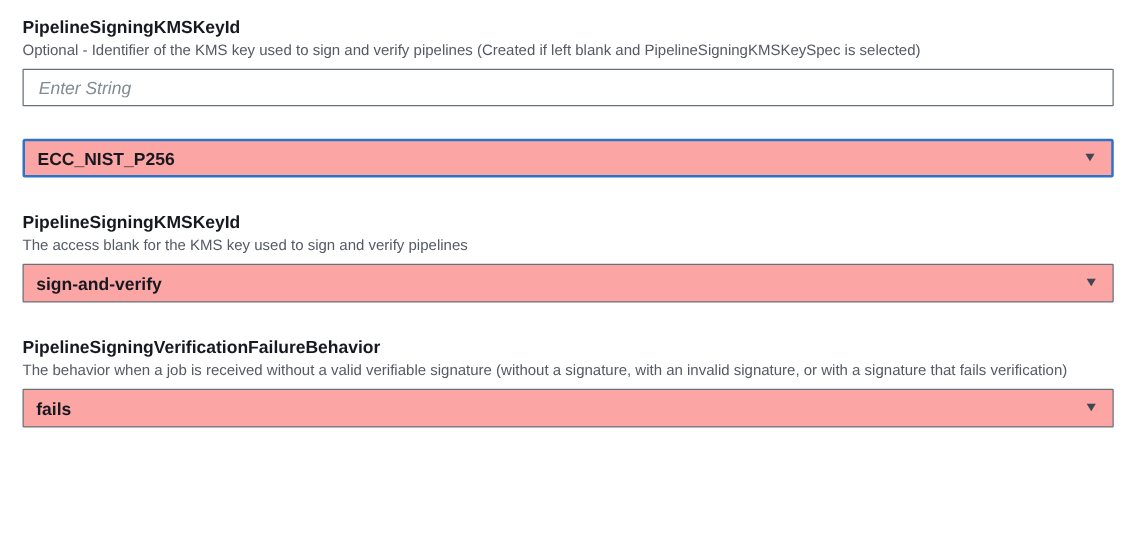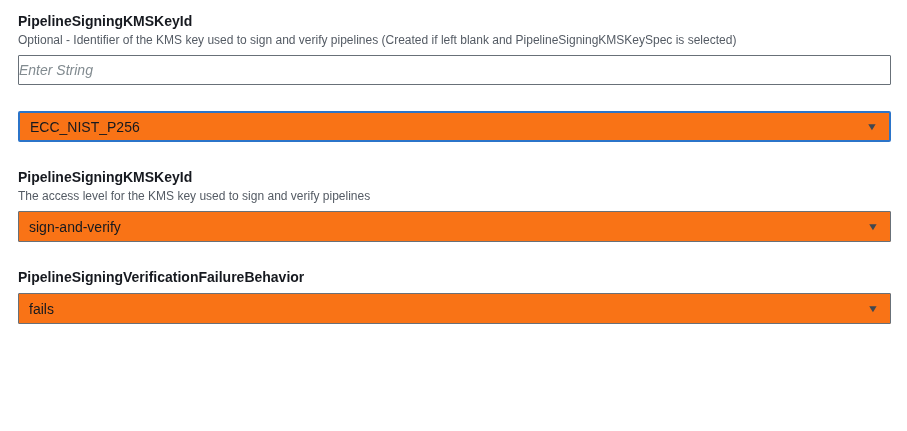--- a/index.html
+++ b/index.html
@@ -38,43 +38,44 @@
     margin-top: 2px;
   }
   .text-input {
     display: block;
     width: 100%;
     height: 30px;
     margin-top: 7px;
     border: 1px solid #687078;
     border-radius: 1px;
     background: #ffffff;
-    padding: 0 0;
+    padding: 0 12px;
     font-family: "Liberation Sans", sans-serif;
     font-size: 14px;
     color: #16191f;
     outline: none;
   }
   .text-input::placeholder {
     font-style: italic;
     color: #828b90;
     opacity: 1;
   }
   .select-box {
     display: flex;
     align-items: center;
     justify-content: space-between;
     width: 100%;
     height: 31px;
     margin-top: 7px;
     border: 1px solid #687078;
     border-radius: 1px;
-    background: #f97316;
+    background: #fca5a5;
     padding: 0 12px 0 10px;
     cursor: pointer;
+    font-weight: bold;
   }
   .select-box.focused {
     border: 2px solid #2b74c9;
     border-radius: 2px;
   }
   .select-value {
     font-size: 14px;
     color: #16191f;
     line-height: 1;
   }
@@ -99,28 +100,29 @@
 
   <div class="field-group">
     <div class="select-box focused">
       <span class="select-value">ECC_NIST_P256</span>
       <span class="dropdown-arrow">▼</span>
     </div>
   </div>
 
   <div class="field-group">
     <div class="field-label">PipelineSigningKMSKeyId</div>
-    <div class="field-description">The access level for the KMS key used to sign and verify pipelines</div>
+    <div class="field-description">The access blank for the KMS key used to sign and verify pipelines</div>
     <div class="select-box">
       <span class="select-value">sign-and-verify</span>
       <span class="dropdown-arrow">▼</span>
     </div>
   </div>
 
   <div class="field-group">
     <div class="field-label">PipelineSigningVerificationFailureBehavior</div>
+    <div class="field-description">The behavior when a job is received without a valid verifiable signature (without a signature, with an invalid signature, or with a signature that fails verification)</div>
     <div class="select-box">
       <span class="select-value">fails</span>
       <span class="dropdown-arrow">▼</span>
     </div>
   </div>
 
 </div>
 
 </body></html>

